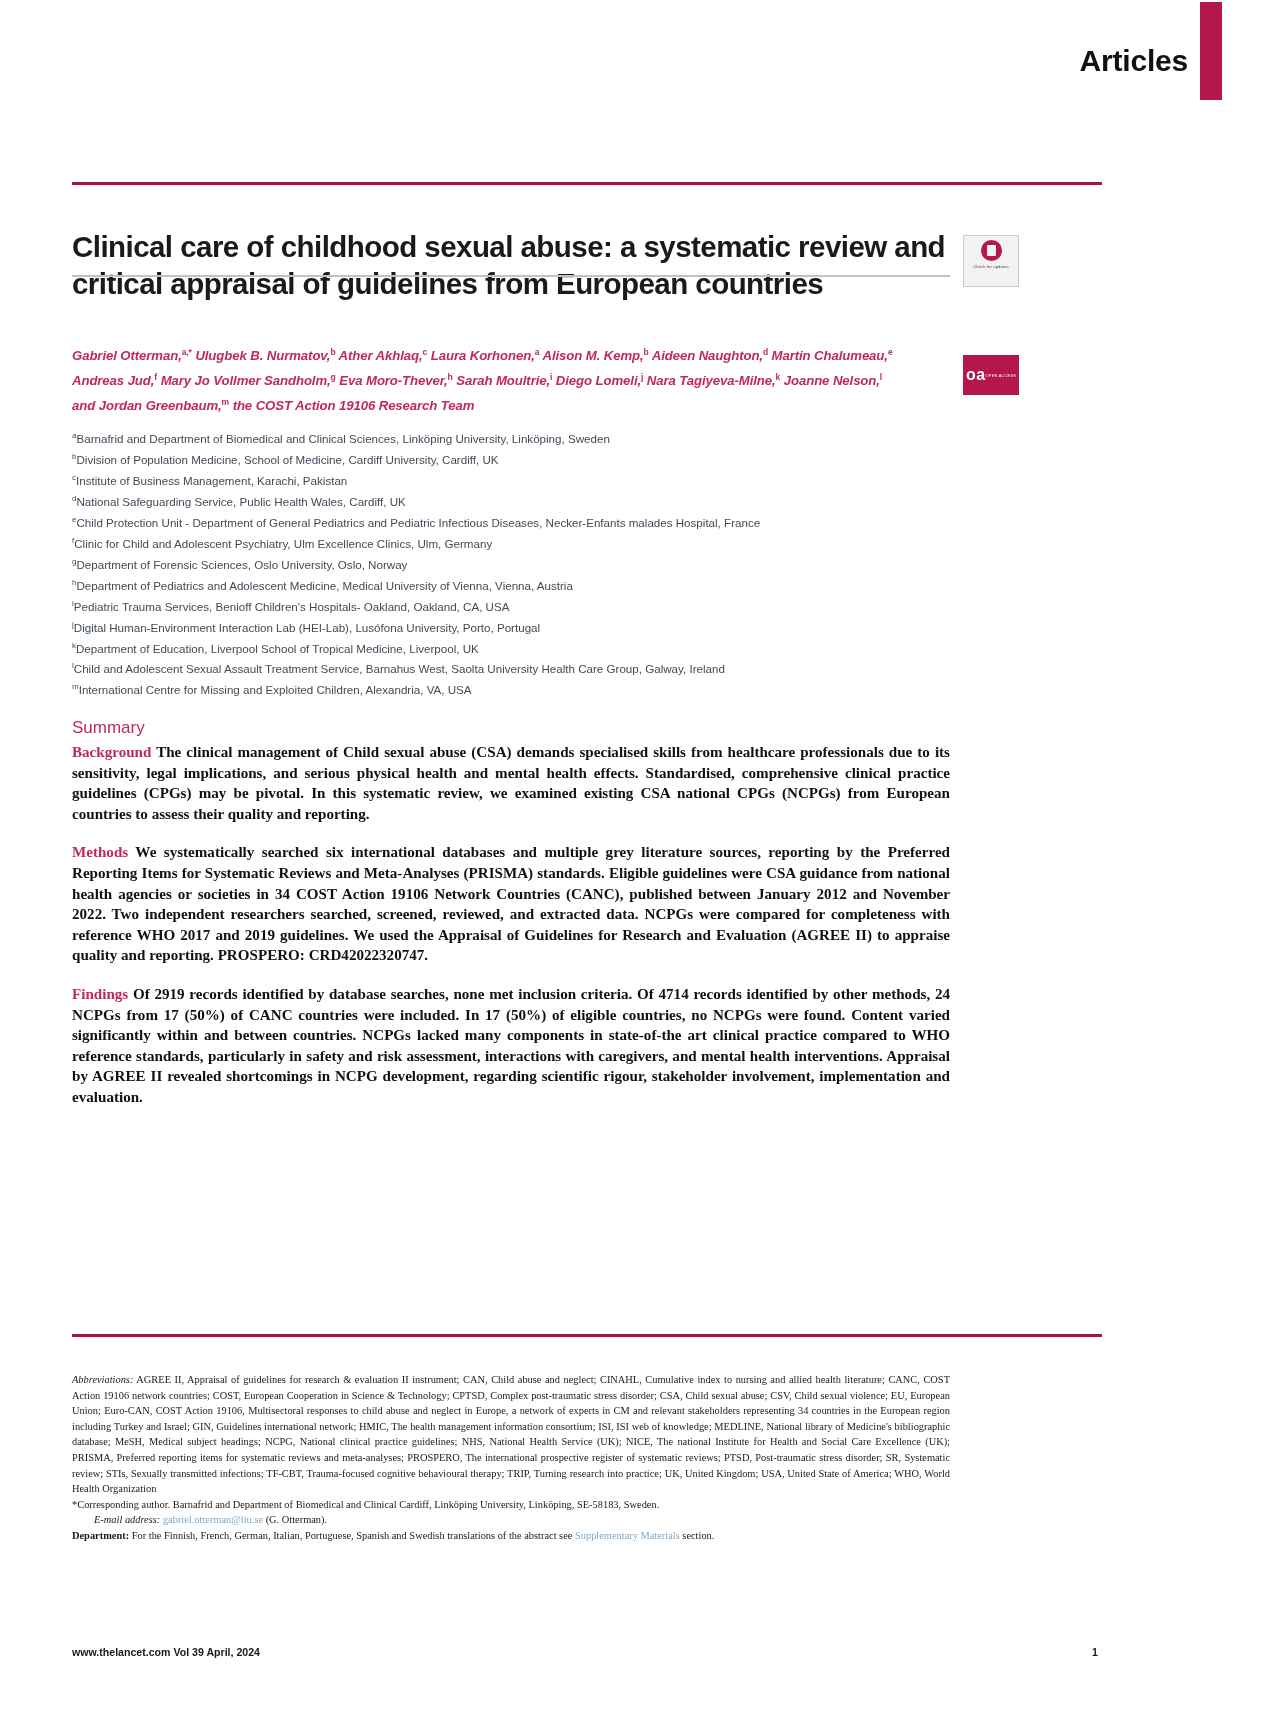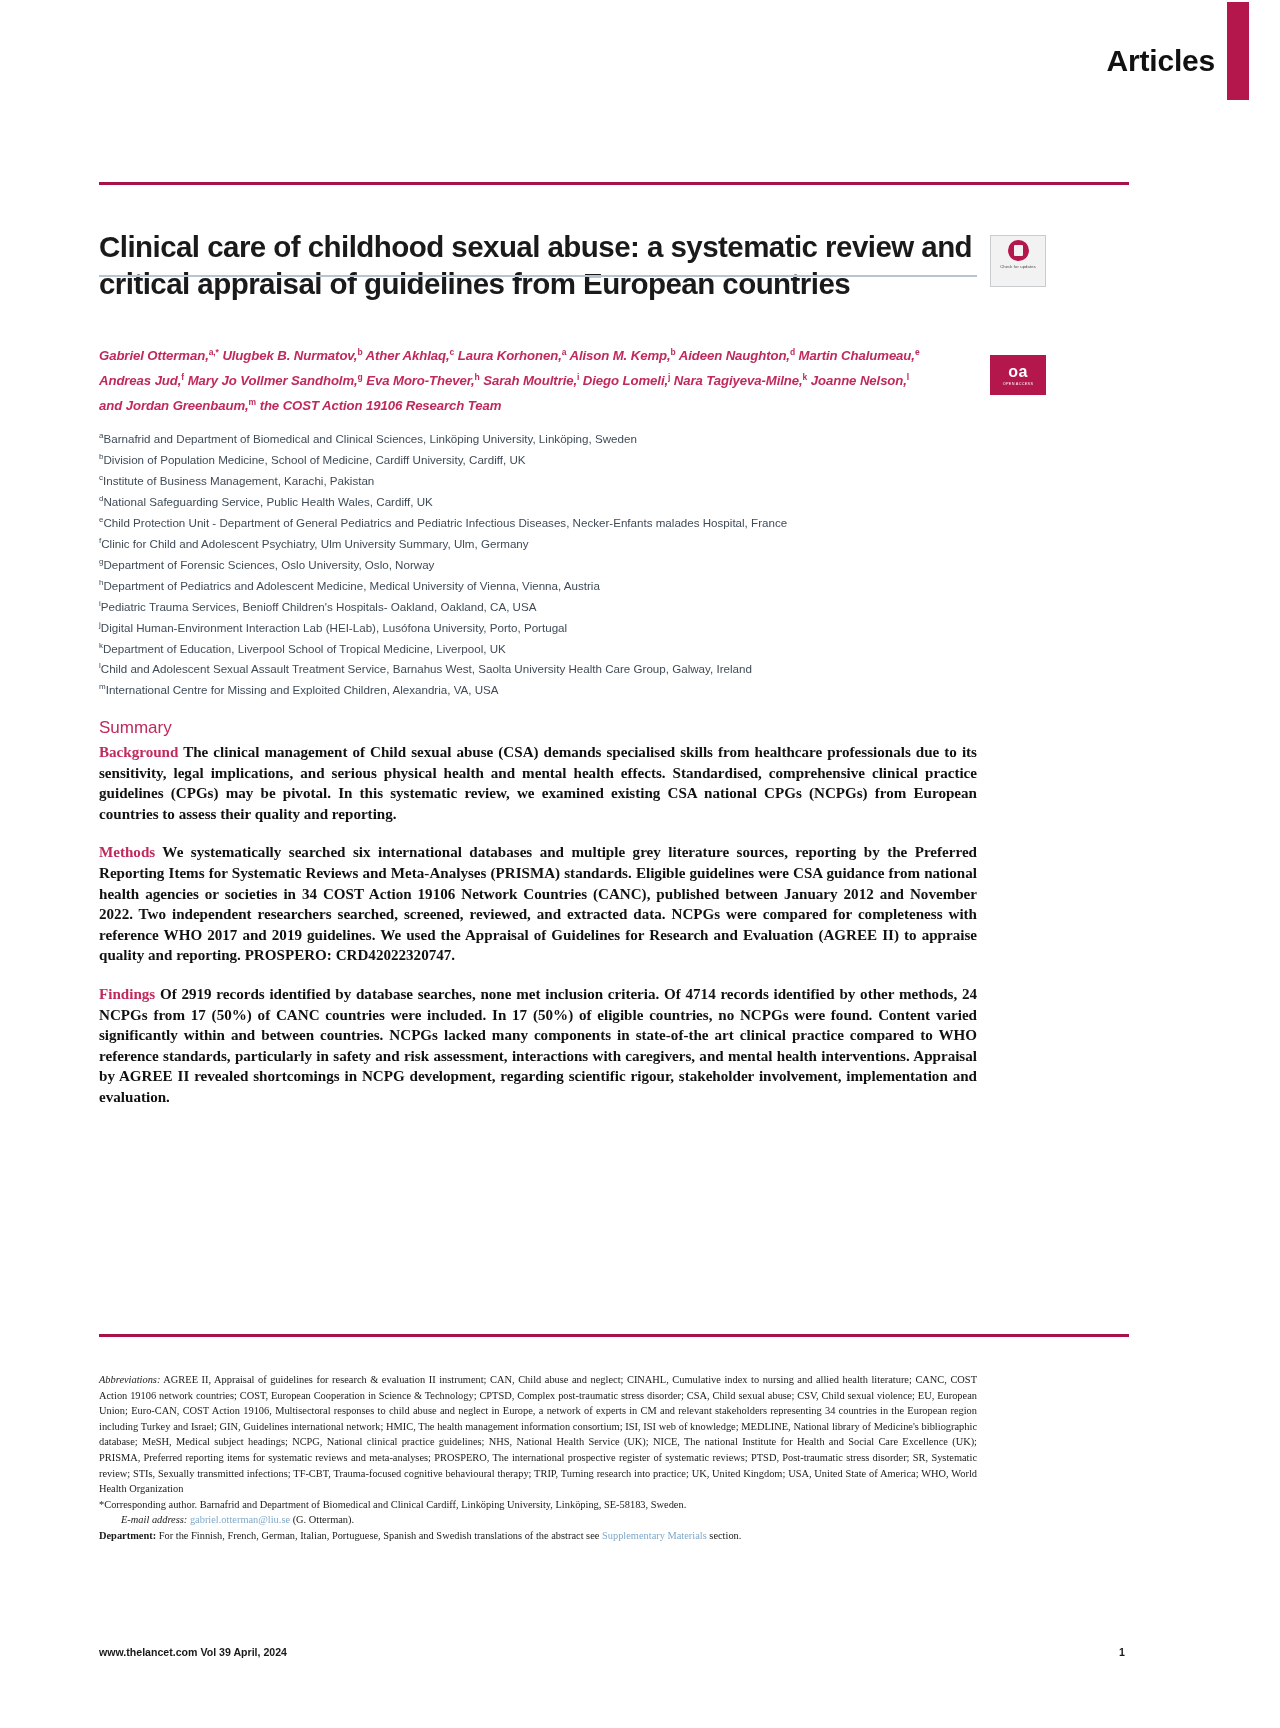--- a/index.html
+++ b/index.html
@@ -2,21 +2,21 @@
 <html><head>
 <meta charset="utf-8">
 <style>
   * { box-sizing: border-box; margin: 0; padding: 0; }
   html, body {
     width: 1280px; height: 1728px;
     background: #ffffff;
     font-family: "Liberation Serif", serif;
     overflow: hidden;
   }
-  .page { position: relative; width: 1064px; height: 1728px; background:#fff;margin-left:27px; }
+  .page { position: relative; width: 1064px; height: 1728px; background:#fff; }
 
   
   .header-zone { position:absolute; top:0; left:0; width:1280px; height:120px; }
   .articles-label {
     position:absolute; right:92px; top:44px;
     font-family:"Liberation Sans", sans-serif;
     font-weight:700; font-size:30px; color:#111; letter-spacing:-0.2px;
   }
   .header-red-bar {
     position:absolute; right:58px; top:2px; width:22px; height:98px;
@@ -56,21 +56,21 @@
   }
   .badge-updates .cap {
     font-family:"Liberation Sans", sans-serif;
     font-size:4.2px; color:#4a4a4a; line-height:5.5px;
     text-align:center; margin-top:3px; letter-spacing:0.1px;
   }
   
   .badge-oa {
     position:absolute; left:963px; top:355px; width:56px; height:40px;
     background:#b4174b; color:#fff;
-    display:flex; flex-direction:column; align-items:center; justify-content:center;
+    display:flex; align-items:center; justify-content:center;
   }
   .badge-oa .oa-main {
     font-family:"Liberation Sans", sans-serif;
     font-weight:700; font-size:16px; line-height:16px; letter-spacing:0.5px;
   }
   .badge-oa .oa-sub {
     font-family:"Liberation Sans", sans-serif;
     font-size:3.8px; letter-spacing:0.3px; margin-top:2px;
   }
 
@@ -179,21 +179,21 @@
   </div>
 
   <div class="authors">Gabriel Otterman,<sup>a,*</sup> Ulugbek B. Nurmatov,<sup>b</sup> Ather Akhlaq,<sup>c</sup> Laura Korhonen,<sup>a</sup> Alison M. Kemp,<sup>b</sup> Aideen Naughton,<sup>d</sup> Martin Chalumeau,<sup>e</sup> Andreas Jud,<sup>f</sup> Mary Jo Vollmer Sandholm,<sup>g</sup> Eva Moro-Thever,<sup>h</sup> Sarah Moultrie,<sup>i</sup> Diego Lomeli,<sup>j</sup> Nara Tagiyeva-Milne,<sup>k</sup> Joanne Nelson,<sup>l</sup> and Jordan Greenbaum,<sup>m</sup> the COST Action 19106 Research Team</div>
 
   <div class="affiliations">
       <div class="aff"><sup>a</sup><span>Barnafrid and Department of Biomedical and Clinical Sciences, Linköping University, Linköping, Sweden</span></div>
       <div class="aff"><sup>b</sup><span>Division of Population Medicine, School of Medicine, Cardiff University, Cardiff, UK</span></div>
       <div class="aff"><sup>c</sup><span>Institute of Business Management, Karachi, Pakistan</span></div>
       <div class="aff"><sup>d</sup><span>National Safeguarding Service, Public Health Wales, Cardiff, UK</span></div>
       <div class="aff"><sup>e</sup><span>Child Protection Unit - Department of General Pediatrics and Pediatric Infectious Diseases, Necker-Enfants malades Hospital, France</span></div>
-      <div class="aff"><sup>f</sup><span>Clinic for Child and Adolescent Psychiatry, Ulm University Summary, Ulm, Germany</span></div>
+      <div class="aff"><sup>f</sup><span>Clinic for Child and Adolescent Psychiatry, Ulm Excellence Clinics, Ulm, Germany</span></div>
       <div class="aff"><sup>g</sup><span>Department of Forensic Sciences, Oslo University, Oslo, Norway</span></div>
       <div class="aff"><sup>h</sup><span>Department of Pediatrics and Adolescent Medicine, Medical University of Vienna, Vienna, Austria</span></div>
       <div class="aff"><sup>i</sup><span>Pediatric Trauma Services, Benioff Children's Hospitals- Oakland, Oakland, CA, USA</span></div>
       <div class="aff"><sup>j</sup><span>Digital Human-Environment Interaction Lab (HEI-Lab), Lusófona University, Porto, Portugal</span></div>
       <div class="aff"><sup>k</sup><span>Department of Education, Liverpool School of Tropical Medicine, Liverpool, UK</span></div>
       <div class="aff"><sup>l</sup><span>Child and Adolescent Sexual Assault Treatment Service, Barnahus West, Saolta University Health Care Group, Galway, Ireland</span></div>
       <div class="aff"><sup>m</sup><span>International Centre for Missing and Exploited Children, Alexandria, VA, USA</span></div>
     </div>
 
   <div class="summary-head">Summary</div>

